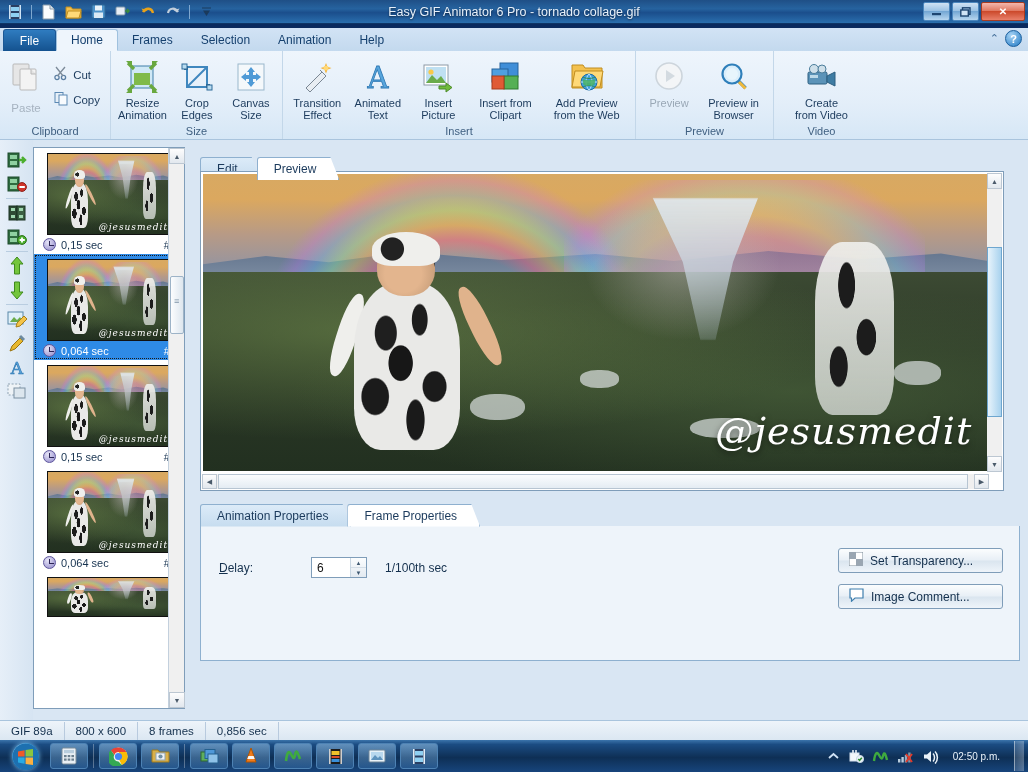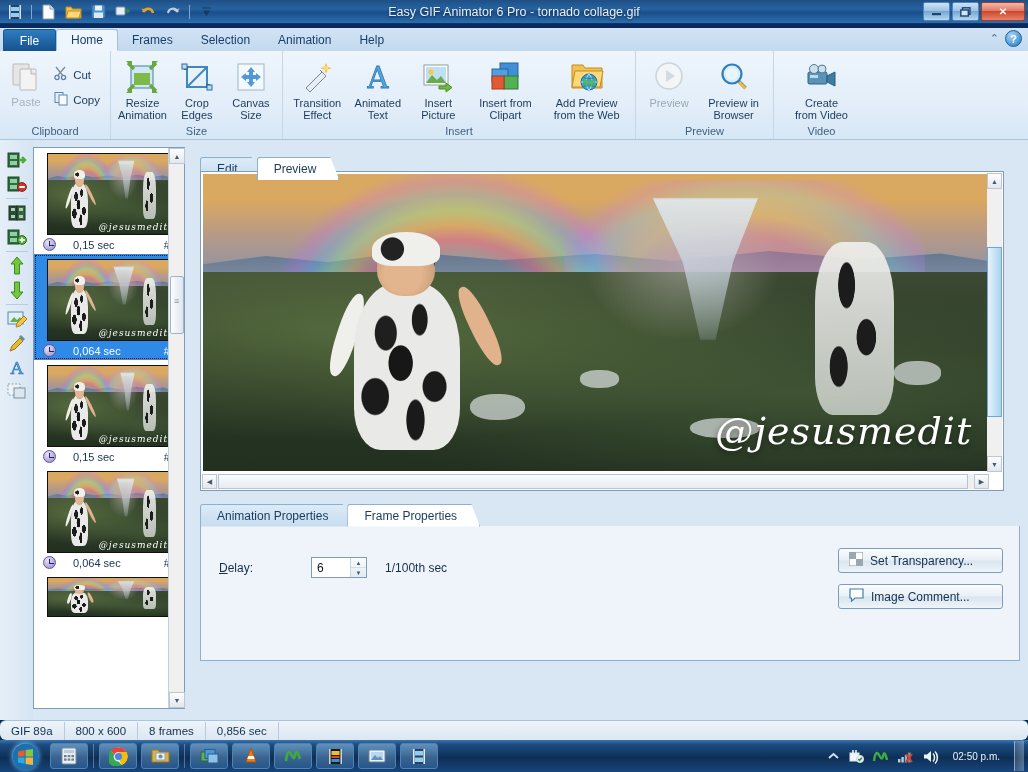--- a/index.html
+++ b/index.html
@@ -77,21 +77,21 @@
     width:62px; display:flex; flex-direction:column; align-items:center; gap:2px;
     padding:3px 2px; border-radius:3px; cursor:pointer;
   }
   .bigbtn .lbl{ font-size:11px; color:#1b3a5c; text-align:center; line-height:1.12;}
   .bigbtn.wide{ width:76px; }
   .bigbtn.disabled .lbl{ color:#9aa8b6; }
   .ico{ width:36px;height:36px; display:flex;align-items:center;justify-content:center;}
   .clipgroup{ display:flex; align-items:flex-start; gap:2px; padding-top:3px;}
   .smallbtn{ display:flex; align-items:center; gap:4px; padding:2px 5px; border-radius:3px;
              font-size:11.5px; color:#1b3a5c; cursor:pointer;}
-  .pastebtn{ width:52px; display:flex;flex-direction:column;align-items:center;gap:1px;
+  .pastebtn{ width:52px; display:flex;flex-direction:column;align-items:center;gap:7px;
              padding-top:3px; cursor:default;}
   .pastebtn .lbl{ font-size:11.5px; color:#a6b3c0;}
 
   
   .body-area{ position:absolute; left:0; top:140px; width:1028px; height:580px;
               background:#d9e6f3; }
 
   
   .vtool{ position:absolute; left:0; top:0; width:33px; height:580px;
           background:linear-gradient(to right,#e6eff8,#d6e4f2); padding-top:8px;}
@@ -101,21 +101,21 @@
   
   .frames-panel{
     position:absolute; left:33px; top:7px; width:152px; height:562px;
     background:#fff; border:1px solid #7f9db9;
   }
   .frame-item{ width:150px; padding:5px 0 2px 0; position:relative;}
   .frame-item.sel{ background:#2e8ae6; outline:1px dotted #1a1a1a; outline-offset:-2px;}
   .thumb{ width:125px; height:82px; margin:0 auto; border:1px solid #111; position:relative;
           overflow:hidden; }
   .frame-meta{ display:flex; align-items:center; padding:3px 8px 1px 9px; font-size:11px;
-               color:#16324f; gap:17px;}
+               color:#16324f; gap:5px;}
   .frame-item.sel .frame-meta{ color:#fff;}
   .clock{ width:13px;height:13px;border-radius:50%;
           background:radial-gradient(circle at 35% 30%,#e6e4f7,#8f87c9);
           border:1px solid #5e569c; position:relative;}
   .clock::after{ content:""; position:absolute; left:5px; top:2px; width:1px;height:5px;background:#2b2456;}
   .clock::before{ content:""; position:absolute; left:6px; top:6px; width:4px;height:1px;background:#2b2456;}
   .fnum{ margin-left:auto; }
   .fscroll{ position:absolute; right:0; top:0; width:16px; height:560px;
             background:#f0f0f0; border-left:1px solid #c3d0dd;}
   .sbtn{ width:16px;height:16px; background:linear-gradient(to bottom,#fdfdfd,#e2e8ee);
@@ -235,21 +235,21 @@
     border:1px solid #7f9db9; border-radius:3px;
     background:linear-gradient(to bottom,#fbfdfe,#e8eff6 48%,#dae5ef 52%,#eef4fa);
     font-size:12px; color:#14304d; cursor:pointer;
   }
 
   
   .statusbar{
     position:absolute; left:0; top:720px; width:1028px; height:20px;
     background:linear-gradient(to bottom,#eef4fa,#dbe7f2);
     border-top:1px solid #a9c4dd; display:flex; align-items:center;
-    font-size:11.5px; color:#14304d;border-radius:6px;
+    font-size:11.5px; color:#14304d;
   }
   .scell{ padding:0 11px; height:18px; display:flex;align-items:center;
           border-right:1px solid #b8cade;}
 
   
   .taskbar{
     position:absolute; left:0; top:740px; width:1028px; height:32px;
     background:linear-gradient(to bottom,#2c5c91 0%,#123a66 12%,#0b2murky 0%,#0d2c50 55%,#16447a 100%);
     background:linear-gradient(to bottom,#3b74ab 0%,#1b4c82 14%,#0e2f55 55%,#17457c 100%);
     display:flex; align-items:center; padding-left:2px;

